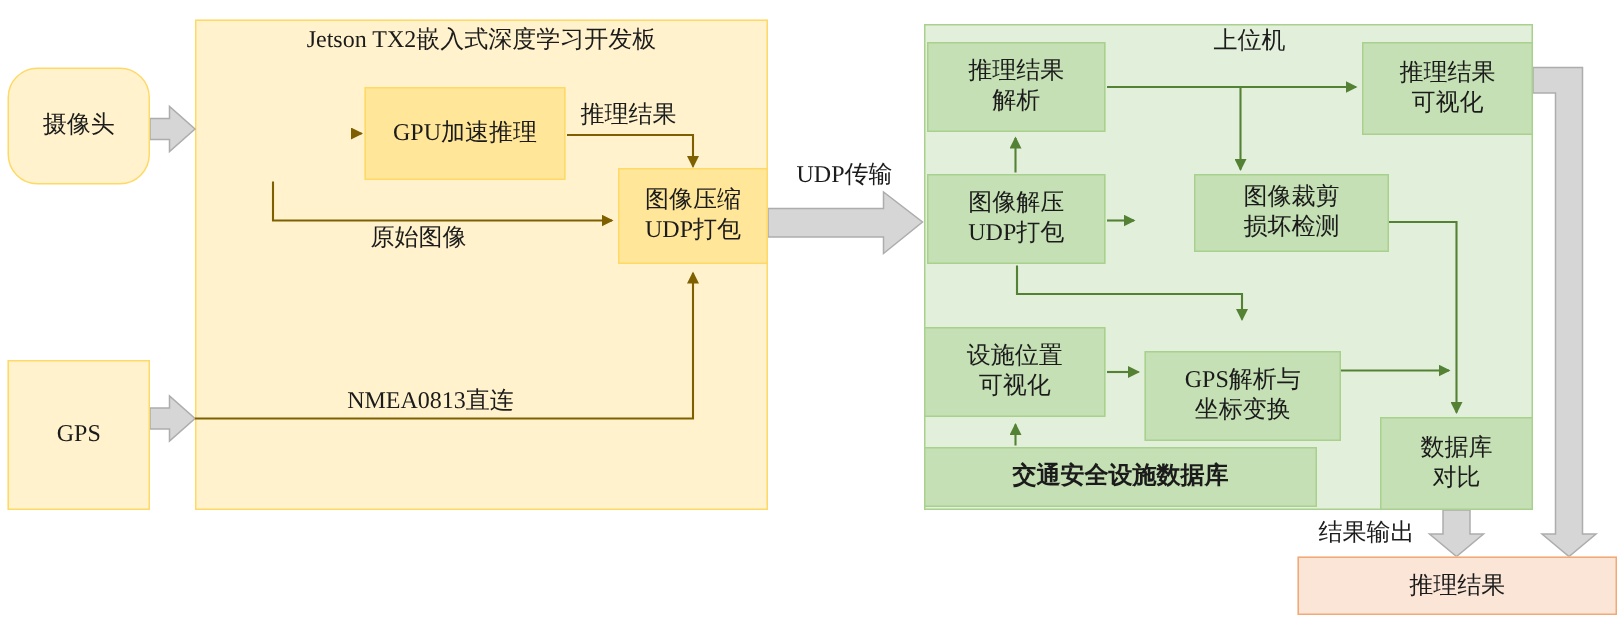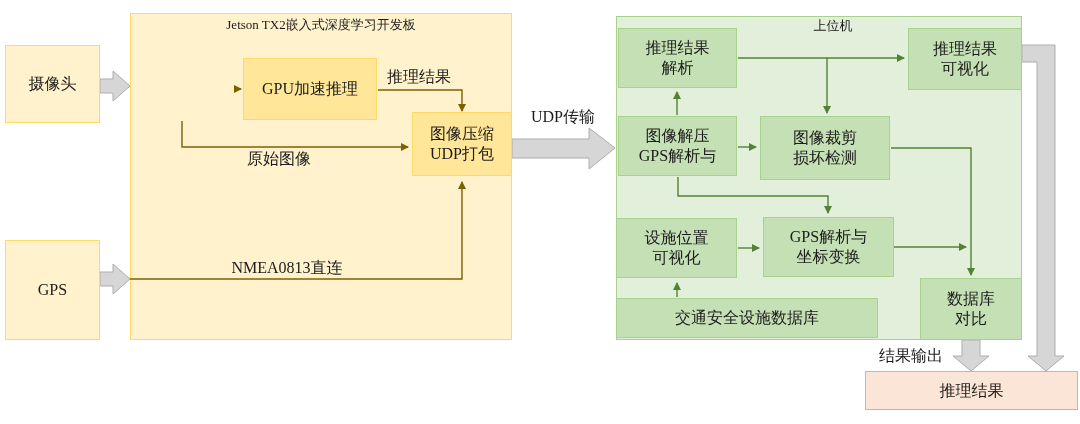--- a/index.html
+++ b/index.html
@@ -12,21 +12,21 @@
   .box{
     display:flex;align-items:center;justify-content:center;text-align:center;
     white-space:pre-line;line-height:1.25;font-size:16px;
   }
   .container-yellow{background:#fff2cc;border:1px solid #ffd966;}
   .container-green{background:#e2efda;border:1px solid #a9d18e;}
   .ybox{background:#ffe699;border:1px solid #ffd966;}
   .obox{background:#fff2cc;border:1.5px solid #ffd966;}
   .gbox{background:#c5e0b4;border:1px solid #a9d18e;}
   .pbox{background:#fbe5d6;border:1px solid #f2a877;}
-  .title{font-size:13px;text-align:center;line-height:1.2;}
+  .title{font-size:16px;text-align:center;line-height:1.2;}
   .lbl{font-size:16px;text-align:center;line-height:1.2;white-space:nowrap;}
   svg.overlay{position:absolute;left:0;top:0;pointer-events:none;}
   .edge{fill:none;stroke-width:1.4;}
   .edge-y{stroke:#7f6000;}
   .edge-g{stroke:#548235;}
   .blockarrow{fill:#d6d6d6;stroke:#adadad;stroke-width:1;}
 </style>
 </head>
 <body>
 
@@ -63,45 +63,45 @@
     <path class="edge edge-g" marker-end="url(#ag)" d="M738,58 L904,58"></path>
     <path class="edge edge-g" marker-end="url(#ag)" d="M827,58 L827,113"></path>
     <path class="edge edge-g" marker-end="url(#ag)" d="M738,147 L756,147"></path>
     <path class="edge edge-g" marker-end="url(#ag)" d="M678,177 L678,196 L828,196 L828,213"></path>
     <path class="edge edge-g" marker-end="url(#ag)" d="M891,148 L971,148 L971,275"></path>
     <path class="edge edge-g" marker-end="url(#ag)" d="M894,247 L966,247"></path>
     <path class="edge edge-g" marker-end="url(#ag)" d="M738,248 L759,248"></path>
     <path class="edge edge-g" marker-end="url(#ag)" d="M677,297 L677,283"></path>
   </svg>
 
-  <div class="abs box obox" style="left:5px;top:45px;width:95px;height:78px;">摄像头</div>
+  <div class="abs box obox" style="left:5px;top:45px;width:95px;height:78px;border-radius:20px;">摄像头</div>
   <div class="abs box obox" style="left:5px;top:240px;width:95px;height:100px;">GPS</div>
 
   <div class="abs box ybox" style="left:243px;top:58px;width:134px;height:62px;">GPU加速推理</div>
   <div class="abs box ybox" style="left:412px;top:112px;width:100px;height:64px;">图像压缩
 UDP打包</div>
 
   <div class="abs lbl" style="left:378px;top:67px;width:82px;">推理结果</div>
   <div class="abs lbl" style="left:241px;top:149px;width:76px;">原始图像</div>
   <div class="abs lbl" style="left:211px;top:258px;width:152px;">NMEA0813直连</div>
 
   <div class="abs lbl" style="left:515px;top:107px;width:96px;">UDP传输</div>
 
   <div class="abs box gbox" style="left:618px;top:28px;width:119px;height:60px;">推理结果
 解析</div>
   <div class="abs box gbox" style="left:908px;top:28px;width:114px;height:62px;">推理结果
 可视化</div>
   <div class="abs box gbox" style="left:618px;top:116px;width:119px;height:60px;">图像解压
-GPS解析与</div>
-  <div class="abs box gbox" style="left:760px;top:116px;width:130px;height:64px;">图像裁剪
+UDP打包</div>
+  <div class="abs box gbox" style="left:796px;top:116px;width:130px;height:52px;">图像裁剪
 损坏检测</div>
   <div class="abs box gbox" style="left:616px;top:218px;width:121px;height:60px;">设施位置
 可视化</div>
-  <div class="abs box gbox" style="left:763px;top:217px;width:131px;height:60px;">GPS解析与
+  <div class="abs box gbox" style="left:763px;top:234px;width:131px;height:60px;">GPS解析与
 坐标变换</div>
-  <div class="abs box gbox" style="left:616px;top:298px;width:262px;height:40px;">交通安全设施数据库</div>
+  <div class="abs box gbox" style="left:616px;top:298px;width:262px;height:40px;font-weight:bold;">交通安全设施数据库</div>
   <div class="abs box gbox" style="left:920px;top:278px;width:102px;height:62px;">数据库
 对比</div>
 
   <div class="abs lbl" style="left:864px;top:346px;width:94px;">结果输出</div>
   <div class="abs box pbox" style="left:865px;top:371px;width:213px;height:39px;">推理结果</div>
 
 </div>
 
 </body></html>

